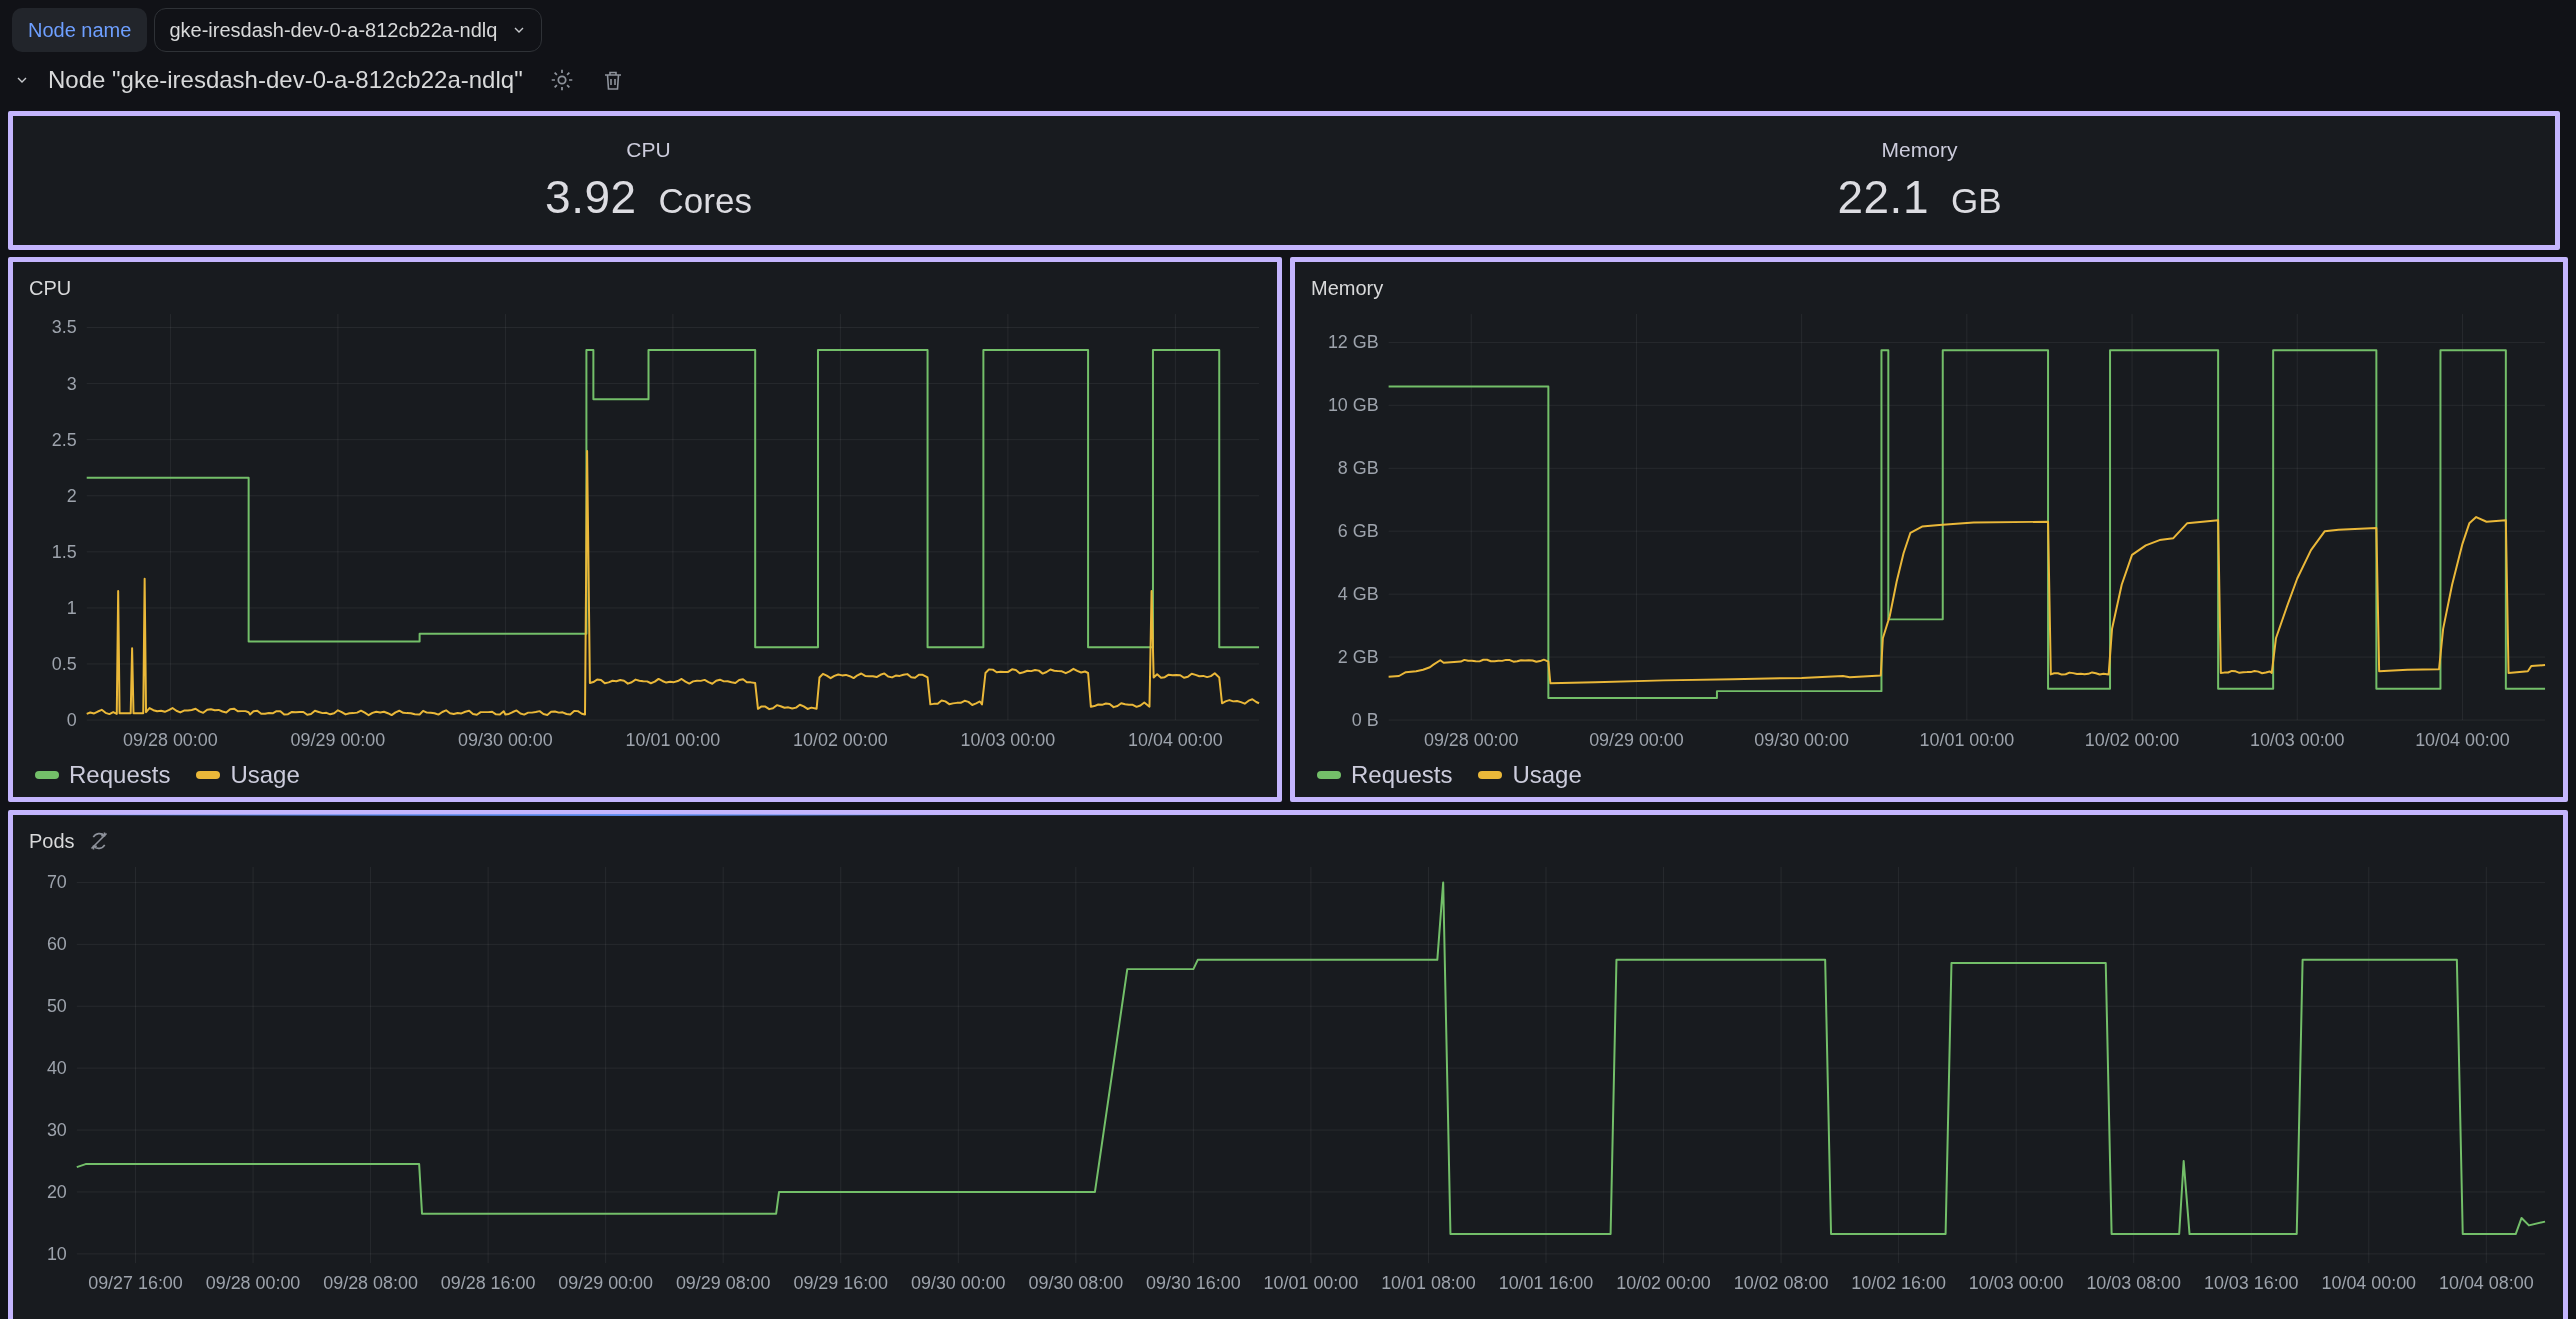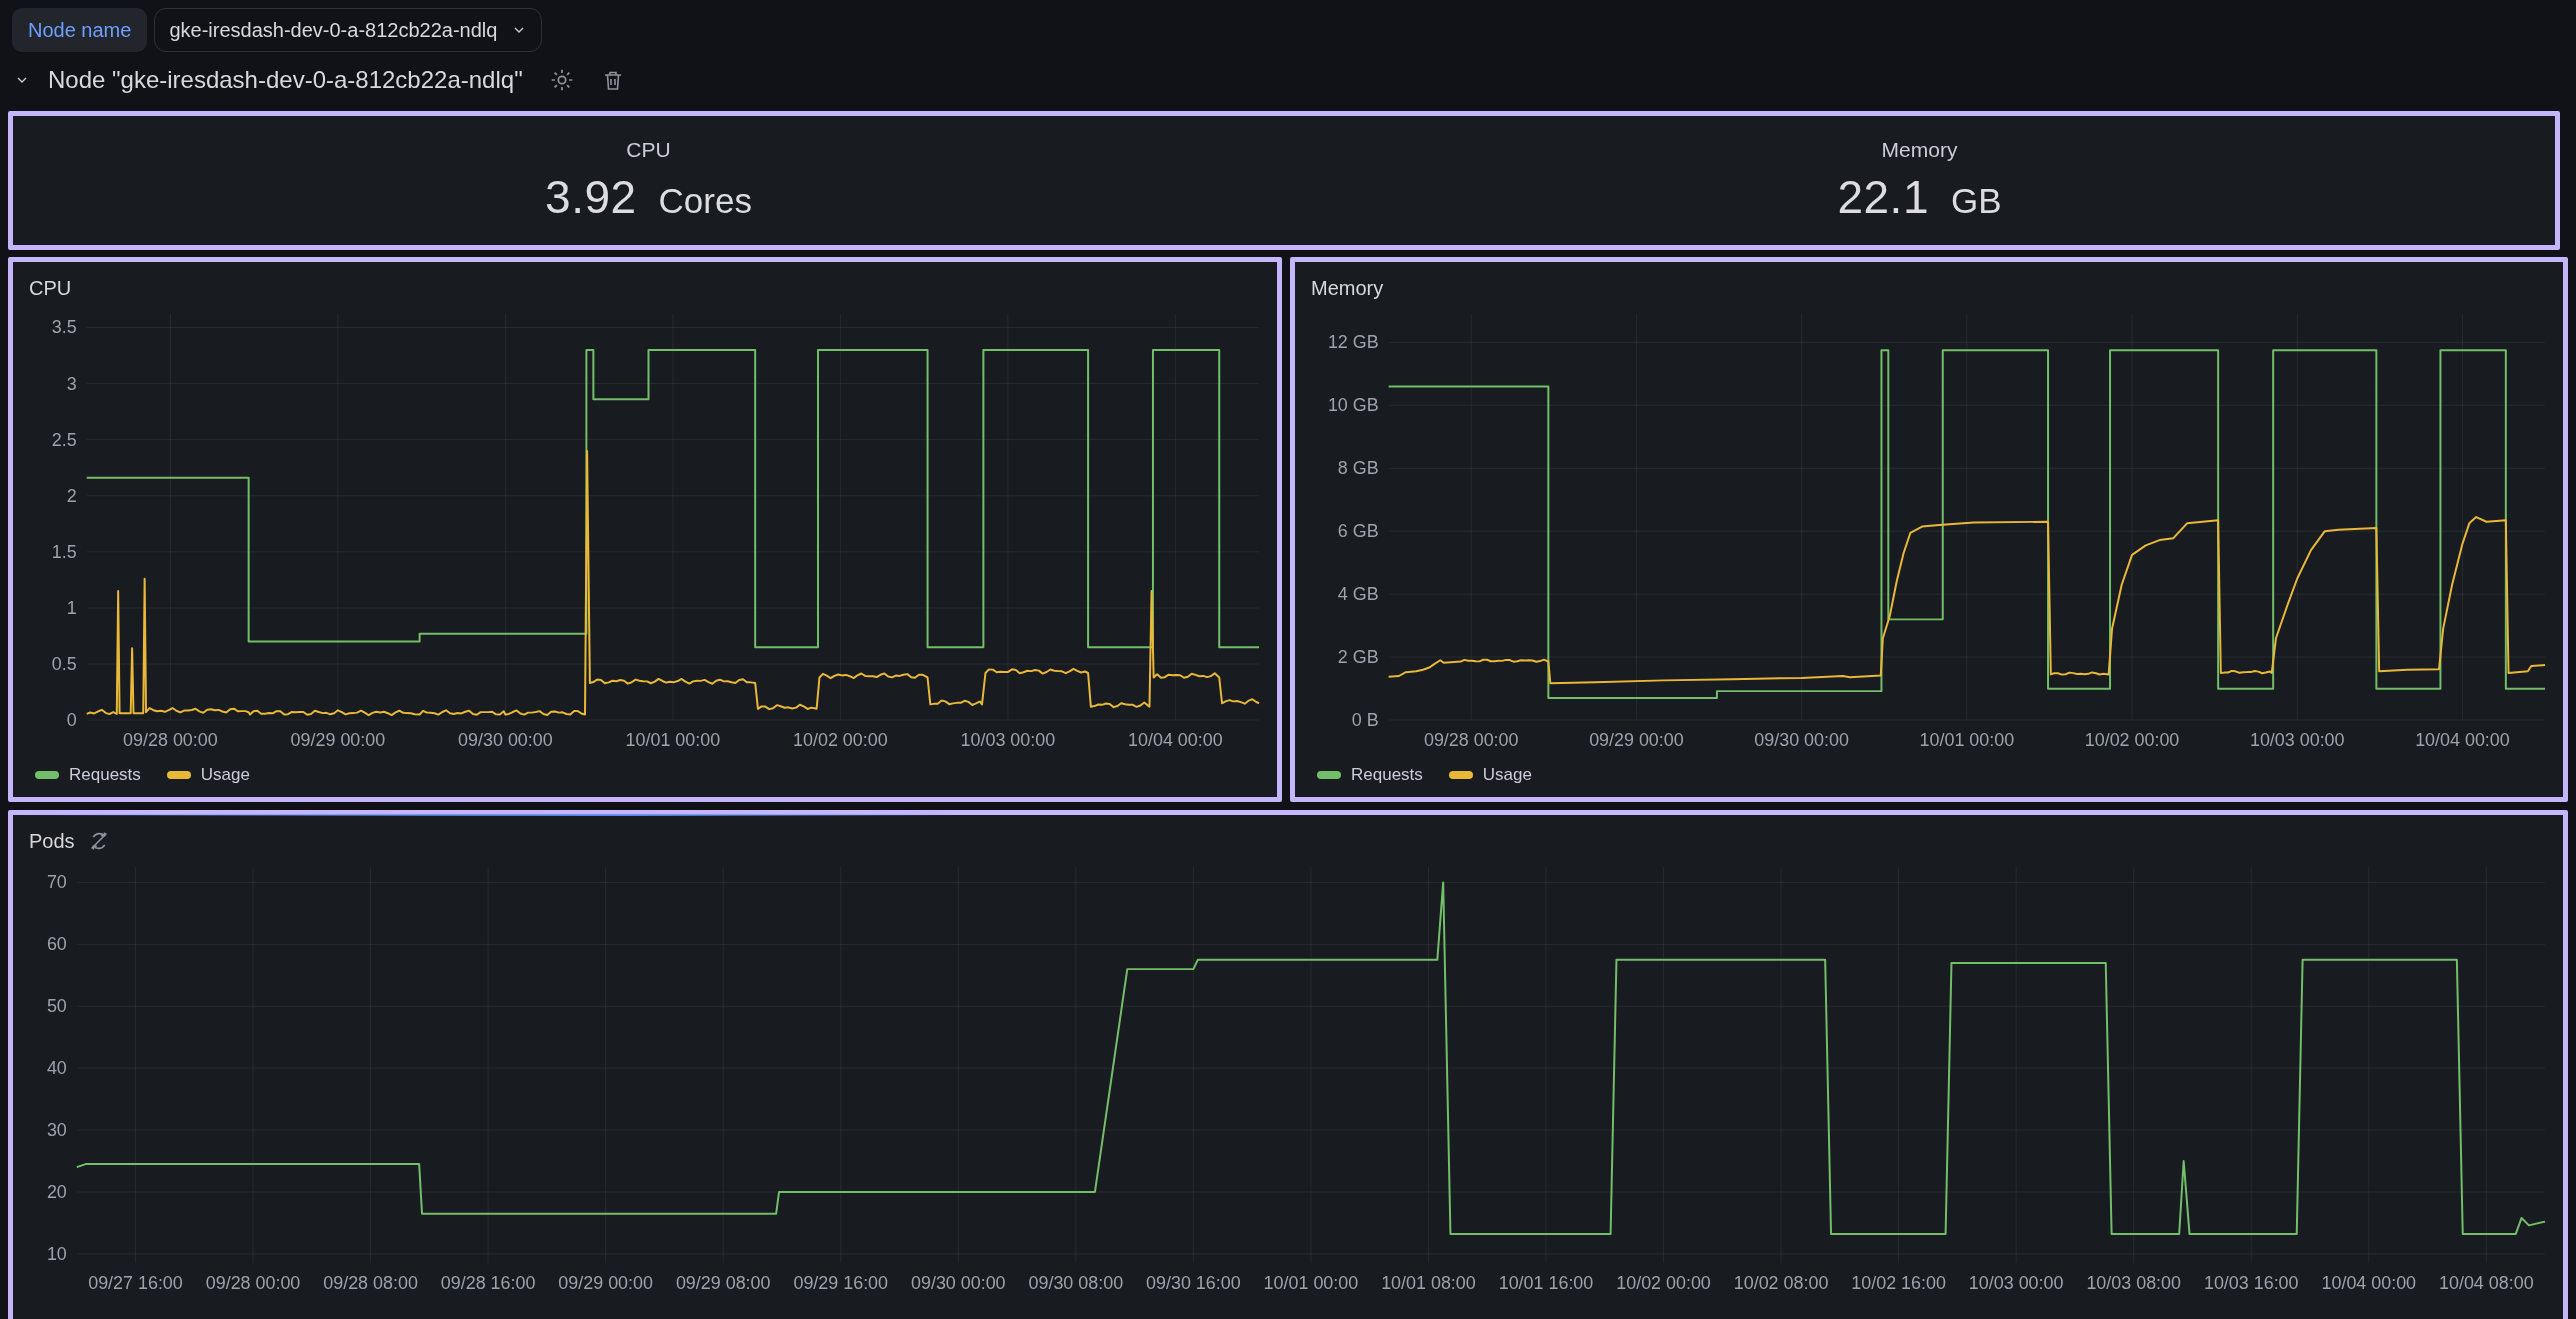--- a/index.html
+++ b/index.html
@@ -30,21 +30,21 @@
   .panel-title{font-size:20px;font-weight:500;color:#d8d9da;cursor:pointer;}
   .chart{width:100%;}
   .chart-tall{height:454px;}
   .chart-pods{height:444px;}
   svg{display:block;}
   .grid{stroke:rgba(255,255,255,0.07);stroke-width:1;}
   .tick{fill:#9da3ac;font-size:18px;font-family:"Liberation Sans",sans-serif;}
   .ytick{text-anchor:end;}
   .xtick{text-anchor:middle;}
   .legend{display:flex;align-items:center;gap:26px;height:34px;margin-left:6px;}
-  .legend-item{display:flex;align-items:center;gap:10px;font-size:17px;color:#ccccdc;cursor:pointer;}
+  .legend-item{display:flex;align-items:center;gap:10px;font-size:24px;color:#ccccdc;cursor:pointer;}
   .pill{width:24px;height:8px;border-radius:4px;display:inline-block;}
   .blue-strip{position:absolute;left:0;top:-1px;width:100%;height:2px;
       background:linear-gradient(90deg,rgba(93,140,240,0) 0%,rgba(93,140,240,.75) 16%,rgba(96,143,242,.95) 24%,rgba(93,140,240,0) 37%,rgba(93,140,240,0) 100%);}
   .hicon{color:#8e939c;display:flex;align-items:center;}
 </style>
 </head>
 <body>
 
 <div class="topbar">
   <div class="var-label">Node name</div>

